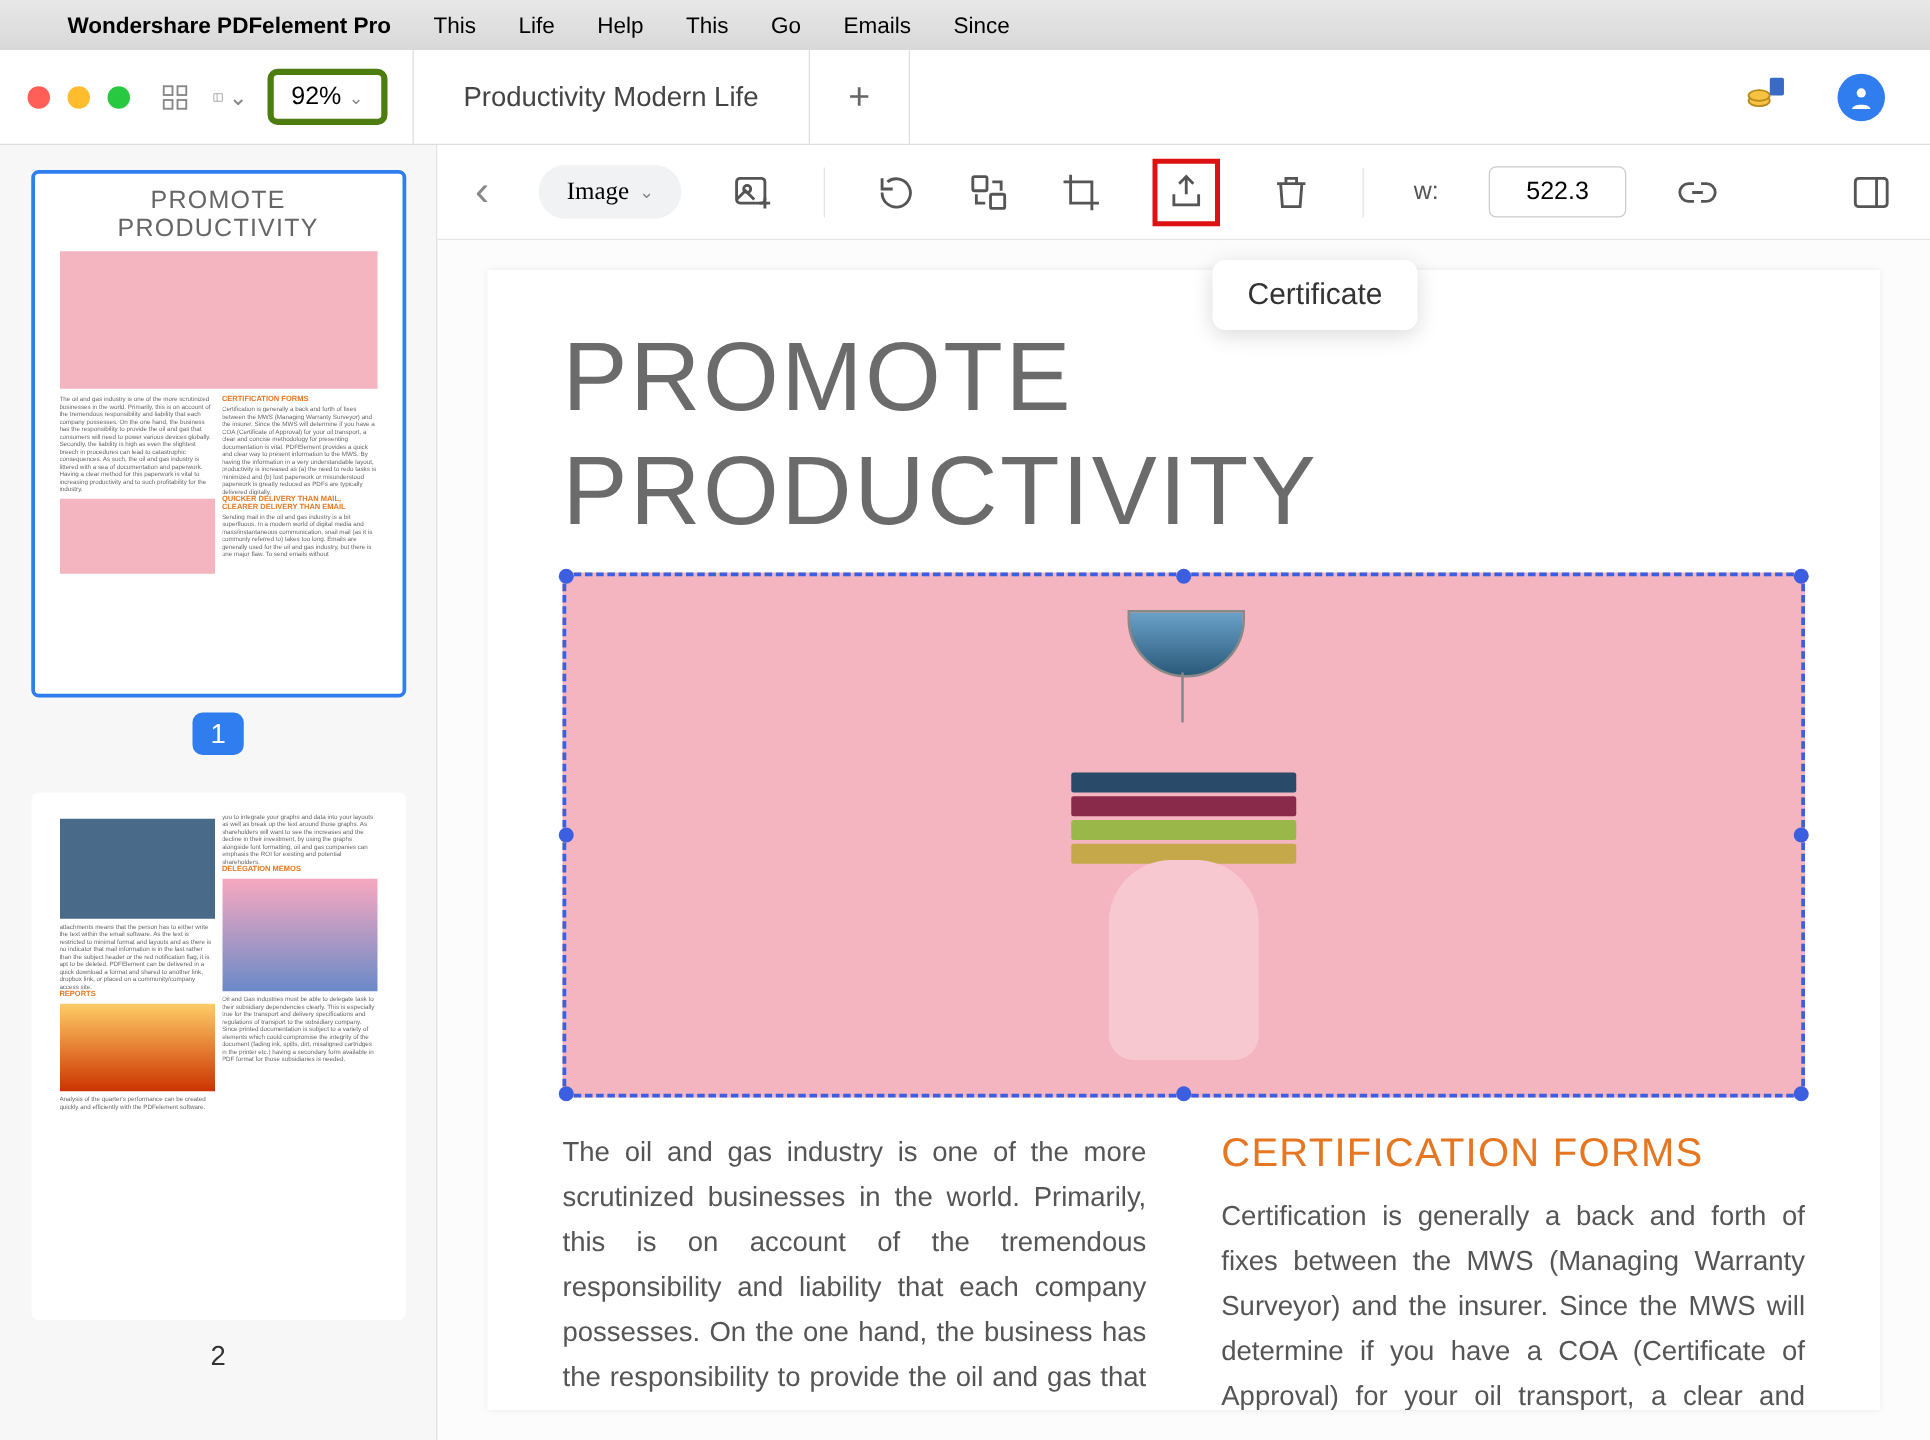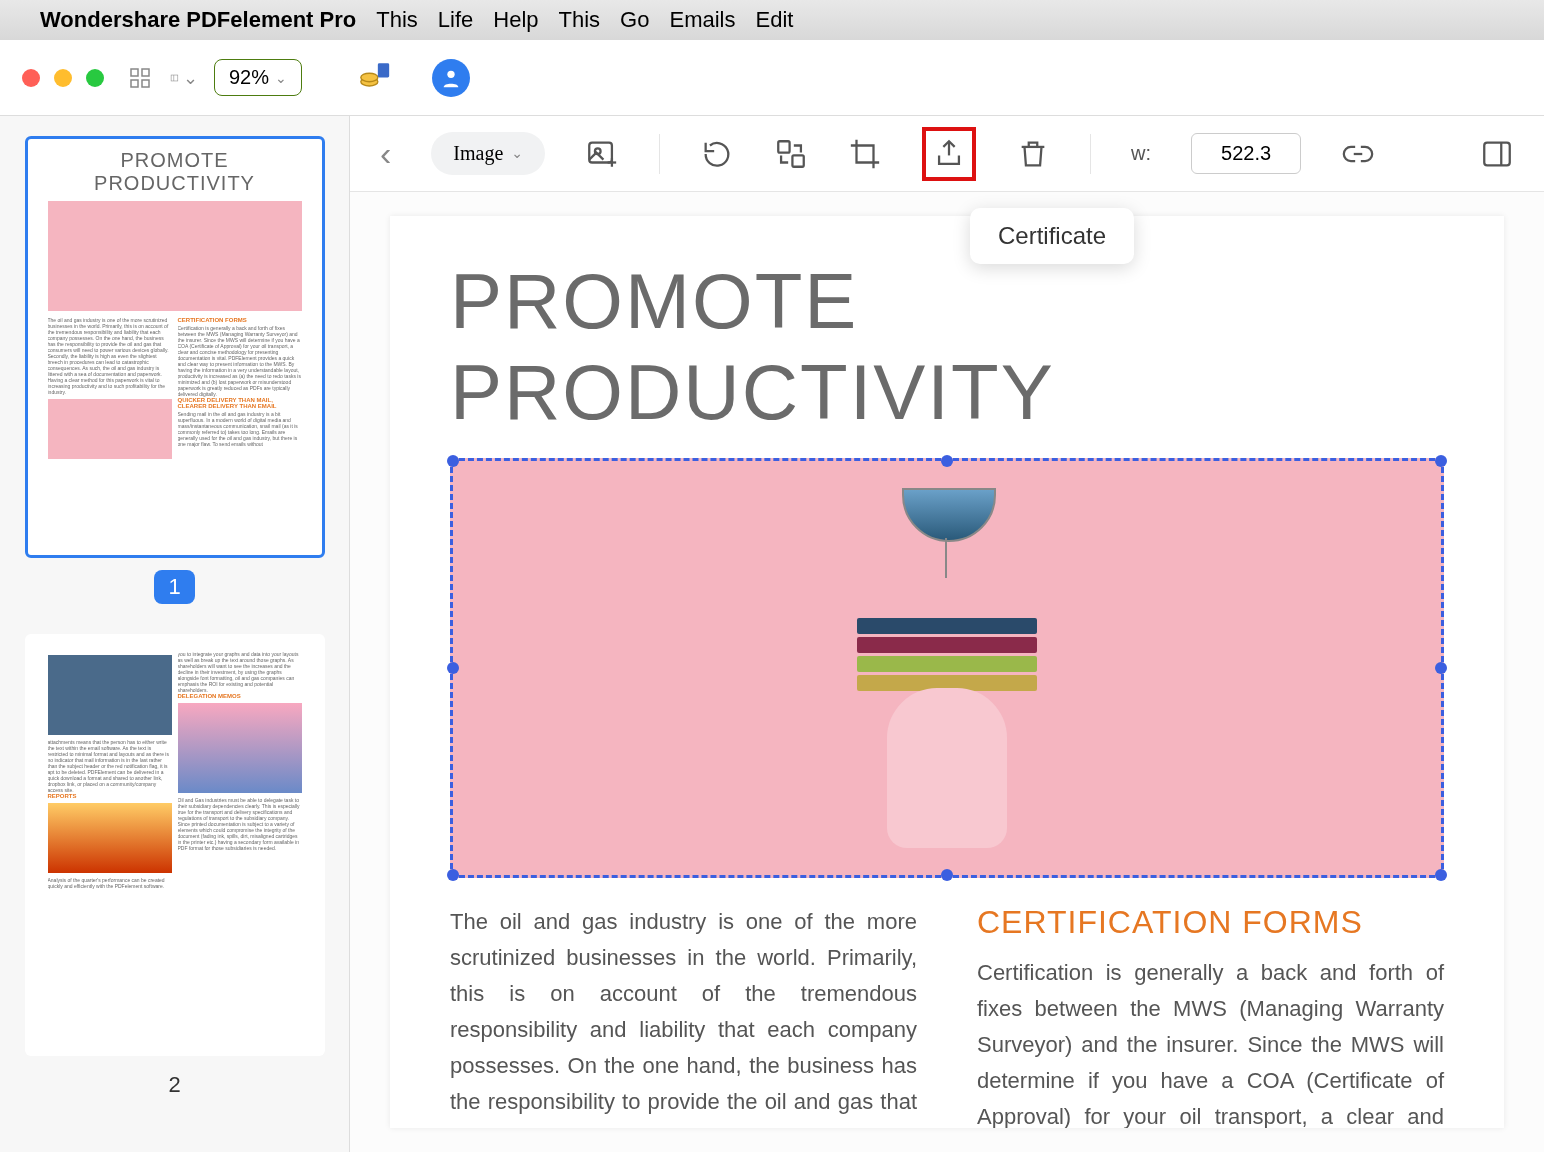--- a/index.html
+++ b/index.html
@@ -9,40 +9,40 @@
   width: 1544px;
   height: 1152px;
   overflow: hidden;
 }
 .menubar {
   height: 40px;
   background: linear-gradient(#e8e8e8,#d8d8d8);
   display: flex;
   align-items: center;
   padding: 0 20px;
-  gap: 20px;
-  font-size: 22px;
+  gap: 34px;
+  font-size: 18px;
   color: #000;
 }
 .apple { font-size: 26px; }
 .appname { font-weight: 600; }
 .tab-area {
   height: 76px;
   background: #fff;
   display: flex;
   align-items: center;
   border-bottom: 1px solid #ddd;
 }
 .traffic { display:flex; gap:14px; padding:0 22px; }
 .dot { width:18px; height:18px; border-radius:50%; }
 .red{background:#ff5f57}.yellow{background:#ffbd2e}.green{background:#28c940}
 .toolbar-icon { width:28px; height:28px; display:flex; align-items:center; justify-content:center; }
 .view-icons { display:flex; gap:16px; align-items:center; margin-right:20px; }
 .zoom-pill {
-  border:1px solid #4d7c0f; border-radius:8px; padding:6px 14px; font-size:20px;
+  border:5px solid #4d7c0f; border-radius:8px; padding:6px 14px; font-size:20px;
   display:flex; align-items:center; gap:6px;
 }
 .tabs { flex:1; display:flex; align-items:center; border-left:1px solid #ddd; height:100%; }
 .tab {
   padding:0 40px; height:100%; display:flex; align-items:center;
   font-size:22px; color:#444; border-right:1px solid #ddd;
 }
 .tab-plus { width:80px; display:flex; align-items:center; justify-content:center; font-size:30px; color:#666; border-right:1px solid #ddd; height:100%; }
 .right-icons { display:flex; gap:40px; padding:0 36px; align-items:center; }
 .avatar { width:38px; height:38px; border-radius:50%; background:#2f7def; display:flex; align-items:center; justify-content:center; }
@@ -147,21 +147,21 @@
 
 <div class="menubar">
   <span class="apple"></span>
   <span class="appname">Wondershare PDFelement Pro</span>
   <span>This</span>
   <span>Life</span>
   <span>Help</span>
   <span>This</span>
   <span>Go</span>
   <span>Emails</span>
-  <span>Edit</span>
+  <span>Since</span>
 </div>
 
 <div class="tab-area">
   <div class="traffic">
     <div class="dot red"></div>
     <div class="dot yellow"></div>
     <div class="dot green"></div>
   </div>
   <div class="view-icons">
     <div class="toolbar-icon">
@@ -175,20 +175,24 @@
     <div class="toolbar-icon chev">
       <svg viewBox="0 0 24 24" width="24" height="24">
           <rect x="3" y="4" width="18" height="16" fill="none" stroke="#888" stroke-width="1.5"></rect>
           <line x1="10" y1="4" x2="10" y2="20" stroke="#888" stroke-width="1.5"></line>
         </svg>
     </div>
     <div class="zoom-pill">
       <span>92%</span>
         <span style="font-size:14px;color:#888">⌄</span>
     </div>
+  </div>
+  <div class="tabs">
+    <div class="tab">Productivity Modern Life</div>
+    <div class="tab-plus">+</div>
   </div>
   <div class="right-icons">
     <div class="coins">
       <svg width="34" height="34" viewBox="0 0 24 24">
           <ellipse cx="8" cy="16" rx="6" ry="3" fill="#f5c242" stroke="#b88a1a"></ellipse>
           <ellipse cx="8" cy="13" rx="6" ry="3" fill="#f5c242" stroke="#b88a1a"></ellipse>
           <rect x="14" y="3" width="8" height="10" fill="#3a6ac8" rx="1"></rect>
         </svg>
     </div>
     <div class="avatar">

